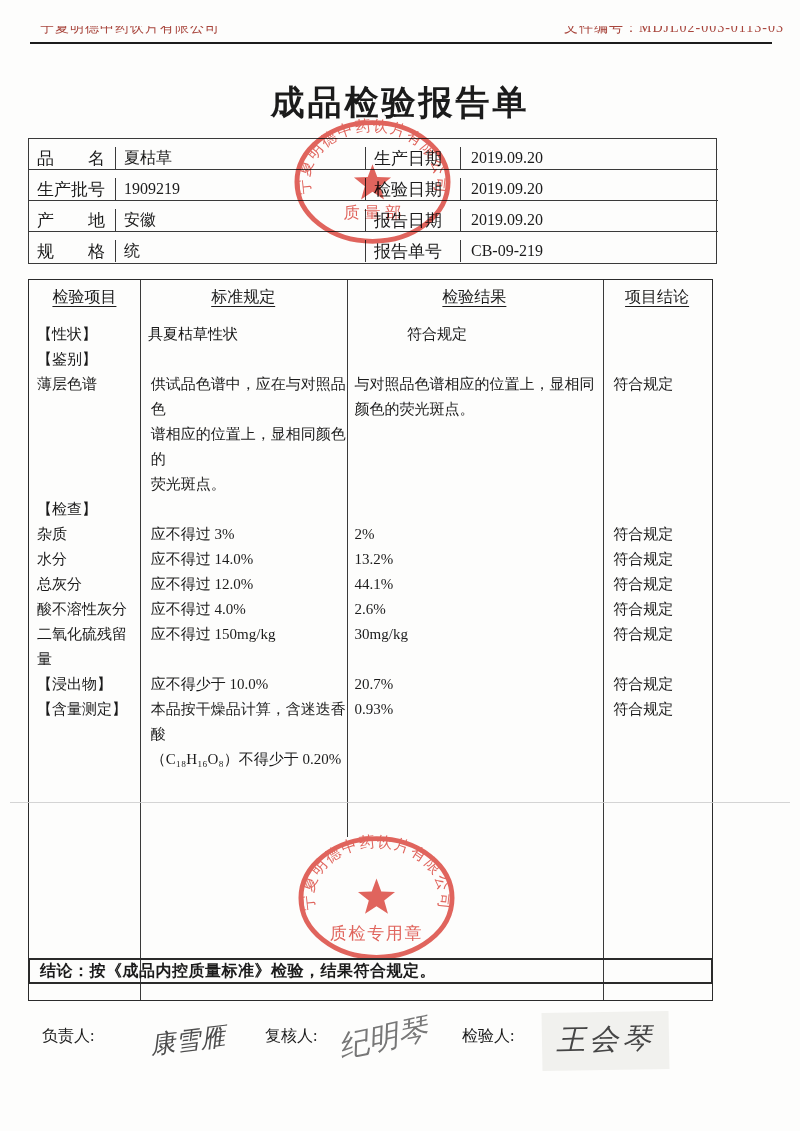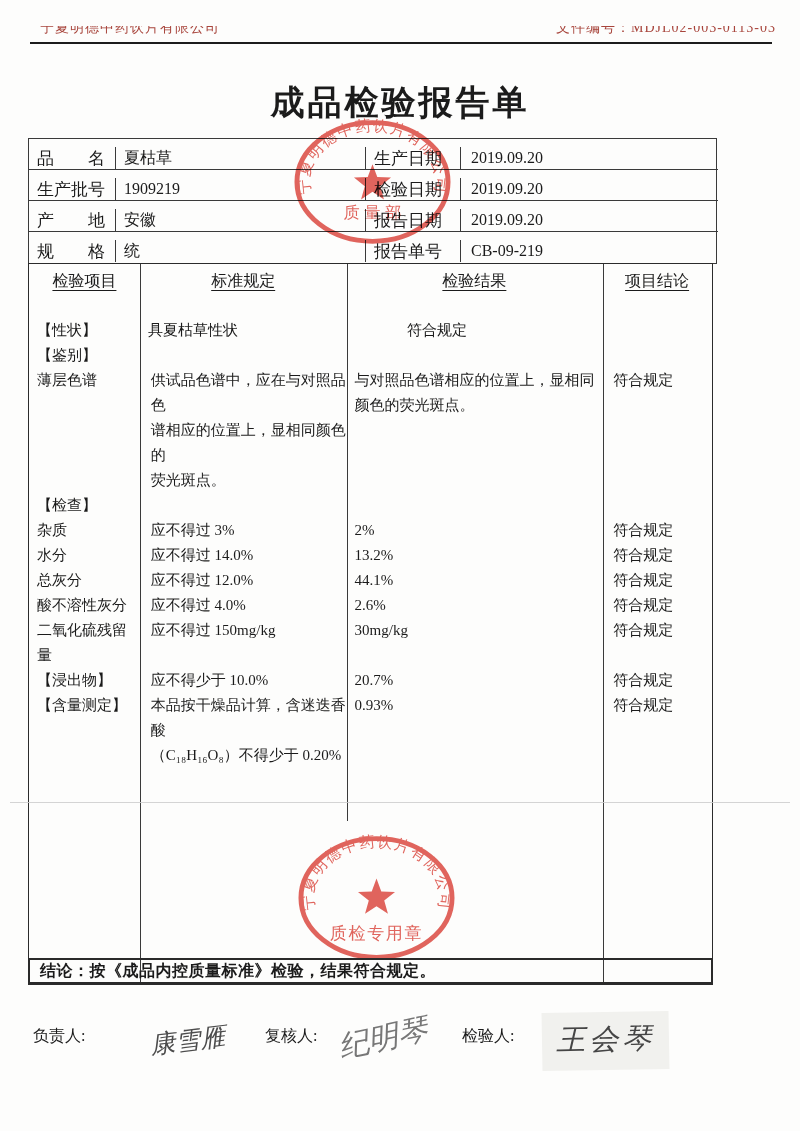--- a/index.html
+++ b/index.html
@@ -12,43 +12,43 @@
   .page{
     position:relative; width:800px; height:1131px; margin:0 auto;
     background:#fdfdfc; overflow:hidden;
     font-family:"Liberation Serif","DejaVu Serif",serif;
     color:var(--ink);
   }
   
   .hdr-clip{position:absolute; top:26px; height:13px; overflow:hidden; color:var(--red-text); font-size:14px; line-height:15px;}
   .hdr-clip>span{display:block; margin-top:-6px; letter-spacing:1px;}
   .hdr-left{left:40px;}
-  .hdr-right{right:24px;}
+  .hdr-right{right:16px;}
   .hdr-rule{position:absolute; left:30px; top:42px; width:742px; height:2px; background:#1c1c1c;}
   
   .title{position:absolute; left:0; top:80px; width:100%; text-align:center;
     font-size:34px; font-weight:bold; letter-spacing:3px;}
   
   .info{position:absolute; left:28px; top:138px; width:689px; height:126px;
     border:1.5px solid var(--border); box-sizing:border-box;
     display:grid; grid-template-columns:87px 250px 95px 257px; grid-template-rows:31px 31px 31px 30px;}
   .info>div{border-right:1px solid var(--border); border-bottom:1px solid var(--border);
     display:flex; align-items:center; padding-left:8px; box-sizing:border-box; font-size:16px;margin-top:8px;}
   .info>div:nth-child(4n){border-right:none;}
   .info>div:nth-child(n+13){border-bottom:none;}
   .info .lab{font-size:17px;}
   .info .val2{padding-left:10px;}
   
-  .rtable{position:absolute; left:28px; top:263px; width:685px; height:722px;
+  .rtable{position:absolute; left:28px; top:279px; width:685px; height:722px;
     border:1.5px solid #2b2b2b; box-sizing:border-box;}
   .rhead{display:flex; height:34px; align-items:center; font-size:16px;}
   .rhead>div{text-align:center;}
   .rhead span{text-decoration:underline; text-underline-offset:4px;}
   .rh1{width:111px;} .rh2{width:207px;} .rh3{width:256px;} .rh4{width:110px;}
-  .rbody{position:absolute; left:0; top:42px; width:100%;margin-top:12px;}
+  .rbody{position:absolute; left:0; top:42px; width:100%;}
   .trow{display:flex; line-height:25px; font-size:15px;}
   .trow>div{box-sizing:border-box;}
   .c1{width:111px; padding-left:8px;}
   .c2{width:207px; padding-left:11px; white-space:pre-line;}
   .c3{width:256px; padding-left:8px; white-space:pre-line;}
   .c4{width:110px; padding-left:11px;}
   .vline{position:absolute; top:0; width:1px; background:var(--border);}
   .v1{left:111px; height:100%;}
   .v2{left:318px; height:557px;}
   .v3{left:574px; height:100%;}
@@ -58,21 +58,21 @@
   .stamp{position:absolute; mix-blend-mode:multiply; opacity:.88;}
   .stamp-top{left:290px; top:117px; width:165px; height:130px;}
   .stamp-bottom{left:293px; top:833px; width:167px; height:130px;}
   
   .concl{position:absolute; left:28px; top:958px; width:685px; height:26px;
     border:2px solid #2a2a2a; box-sizing:border-box; display:flex; align-items:center;
     padding-left:10px; font-size:16px; font-weight:bold; letter-spacing:.5px;}
   
   .sigrow{position:absolute; left:30px; top:1018px; width:740px; height:70px; font-size:16px;}
   .siglabel{position:absolute; top:8px;}
-  .sl1{left:3px;} .sl2{left:235px;} .sl3{left:432px;}
+  .sl1{left:12px;} .sl2{left:235px;} .sl3{left:432px;}
   .handw{position:absolute; color:#555; font-style:italic;}
   .hw1{left:120px; top:6px; font-size:25px; transform:rotate(-7deg); color:#4c4c4c;}
   .hw2{left:308px; top:0px; font-size:30px; transform:rotate(-12deg); color:#777;}
   .hw3{left:512px; top:-6px; font-size:29px; letter-spacing:4px; color:#454545;
        background:#f1f1ee; padding:8px 14px 10px 14px; transform:rotate(-1deg);}
 </style>
 </head>
 <body>
 
 <div class="page">

